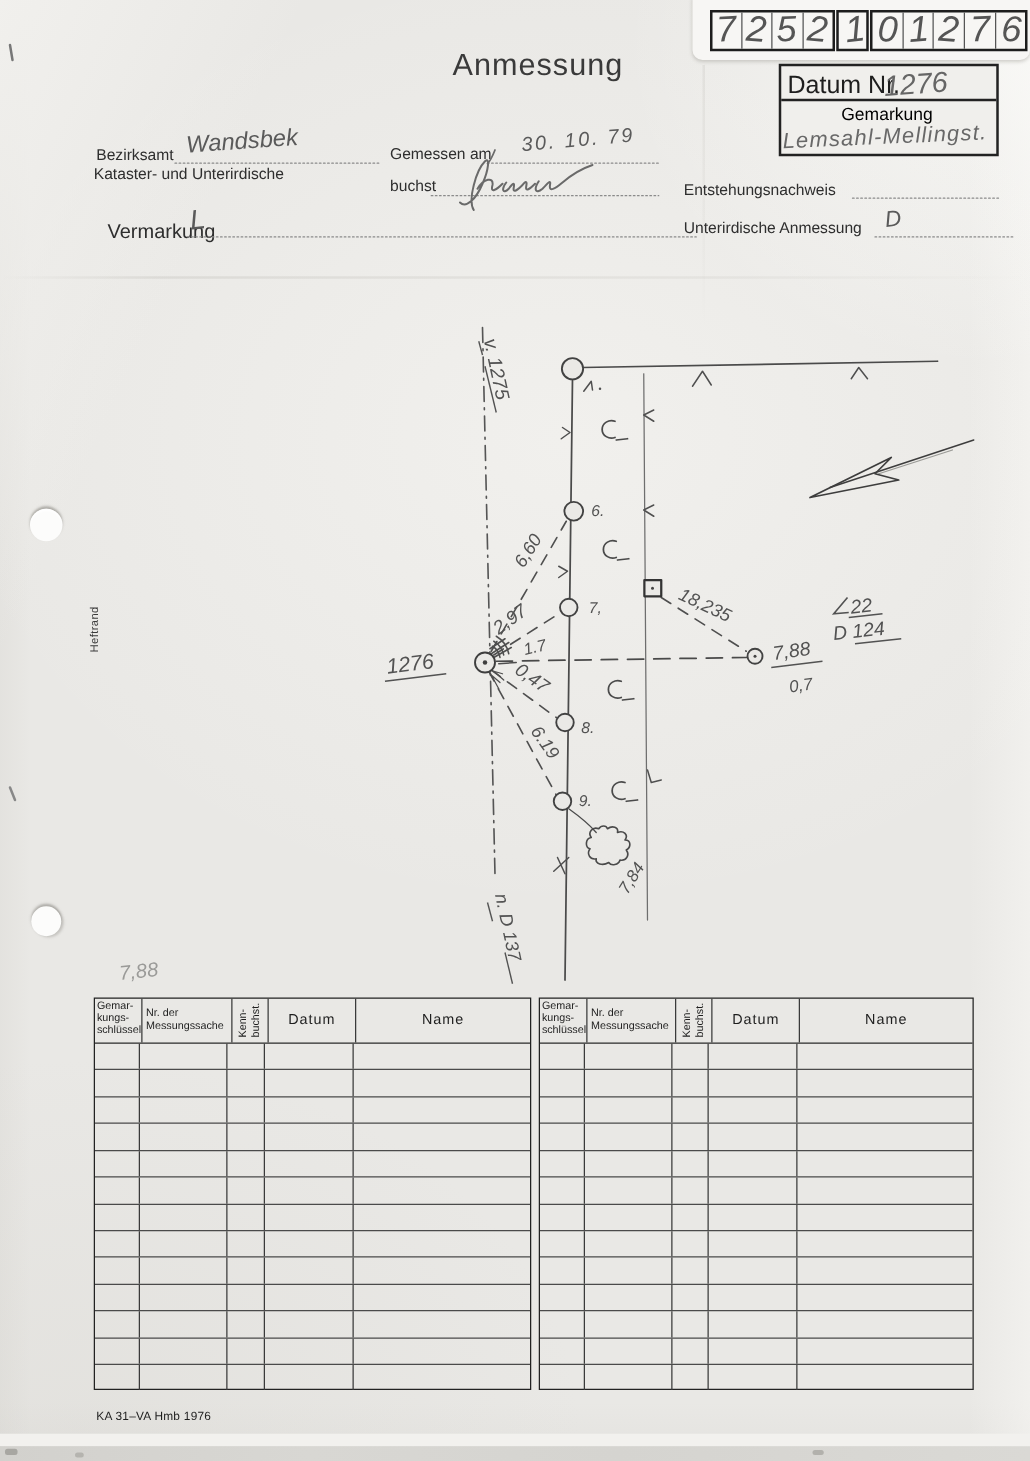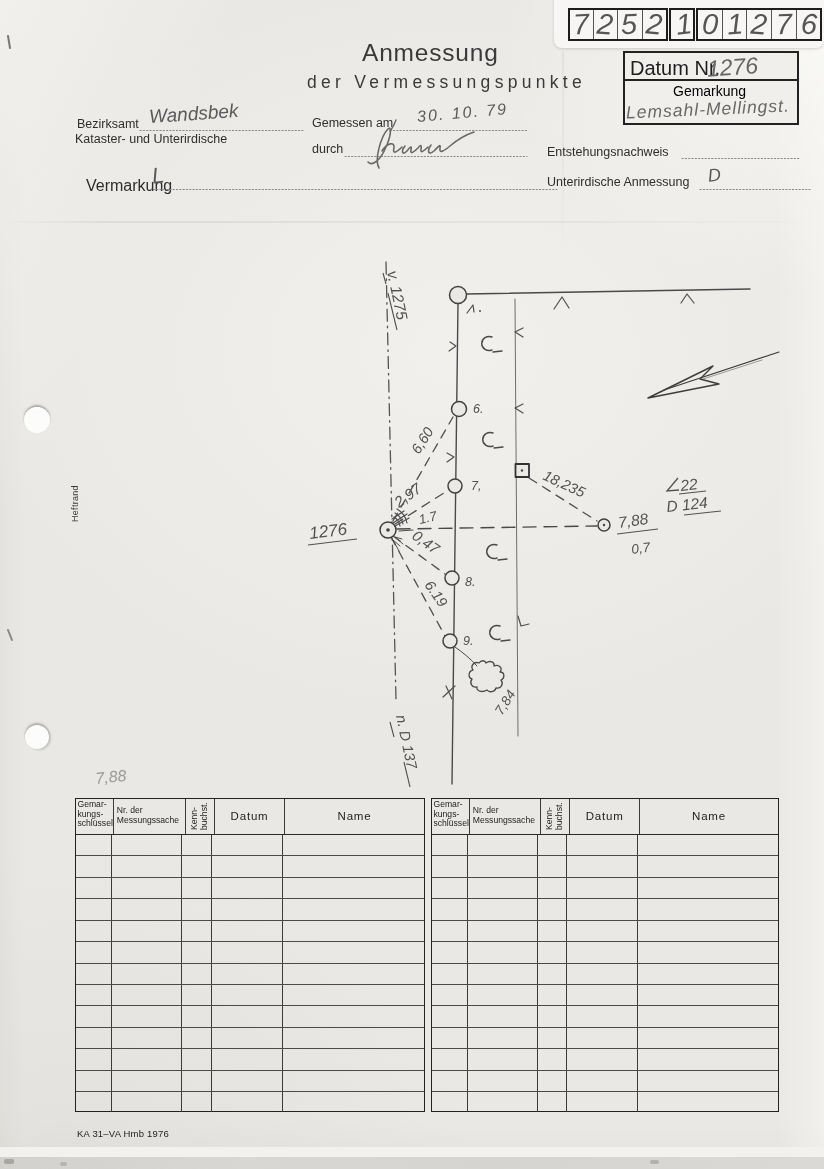--- a/index.html
+++ b/index.html
@@ -37,21 +37,20 @@
 <div class="abs" style="left:24px;top:407px;width:26px;height:26px;border-radius:50%;background:#fcfcfb;box-shadow:0 -2px 2px rgba(120,118,112,.55), inset 0 2px 2px rgba(255,255,255,.8);"></div>
 
 <div class="abs" style="left:25px;top:725px;width:24px;height:24px;border-radius:50%;background:#fcfcfb;box-shadow:0 -2px 2px rgba(120,118,112,.5), 2px 1px 2px rgba(150,148,142,.4);"></div>
 
 <div class="abs printed" style="left:70px;top:482px;width:34px;height:60px;">
   <div style="transform:rotate(-90deg) translate(-40px,0);transform-origin:0 0;font-size:9px;letter-spacing:.3px;white-space:nowrap;color:#3a3a3a;">Heftrand</div>
 </div>
 
 <div class="abs printed" style="left:362px;top:39px;font-size:24.5px;letter-spacing:.8px;color:#3a3a3a;">Anmessung</div>
 
-<div class="abs printed" style="left:307px;top:72px;font-size:17.5px;letter-spacing:4.3px;color:#3a3a3a;">der Vermessungspunkte</div>
 
 <div class="abs" style="left:554px;top:-8px;width:270px;height:56px;background:#f7f6f4;border-radius:8px;box-shadow:0 1px 3px rgba(150,148,140,.4);"></div>
 
 <div class="abs" id="numgrid" style="left:568px;top:8px;">
       <div style="display:flex;">
         <div style="display:flex;border:2.4px solid #1d1d1d;">
           <div style="position:relative;width:23.2px;height:29px;border-left:0;">
             <span style="position:absolute;left:3px;top:-2px;font-size:29px;font-style:italic;color:#555;transform:rotate(-3deg);">7</span>
           </div>
           <div style="position:relative;width:23.2px;height:29px;border-left:1.2px solid #555;">
@@ -105,21 +104,21 @@
 <div class="abs printed" style="left:77px;top:117px;font-size:12.5px;">Bezirksamt</div>
 
 <div class="abs hw" style="left:149px;top:103px;font-size:19px;transform:rotate(-4deg);">Wandsbek</div>
 
 <div class="abs printed" style="left:75px;top:132px;font-size:12.5px;">Kataster- und Unterirdische</div>
 
 <div class="abs printed" style="left:312px;top:116px;font-size:12.5px;">Gemessen am</div>
 
 <div class="abs hw" style="left:417px;top:104px;font-size:16px;letter-spacing:2px;transform:rotate(-5deg);">30. 10. 79</div>
 
-<div class="abs printed" style="left:312px;top:142px;font-size:12.5px;">durch</div>
+<div class="abs printed" style="left:312px;top:142px;font-size:12.5px;">buchst</div>
 
 <div class="abs printed" style="left:547px;top:145px;font-size:12.5px;">Entstehungsnachweis</div>
 
 <div class="abs printed" style="left:86px;top:177px;font-size:16px;">Vermarkung</div>
 
 <div class="abs hw" style="left:152px;top:163px;font-size:22px;transform:rotate(-6deg);">L</div>
 
 <div class="abs printed" style="left:547px;top:175px;font-size:12.5px;">Unterirdische Anmessung</div>
 
 <div class="abs hw" style="left:708px;top:165px;font-size:18px;transform:rotate(-6deg);">D</div>

